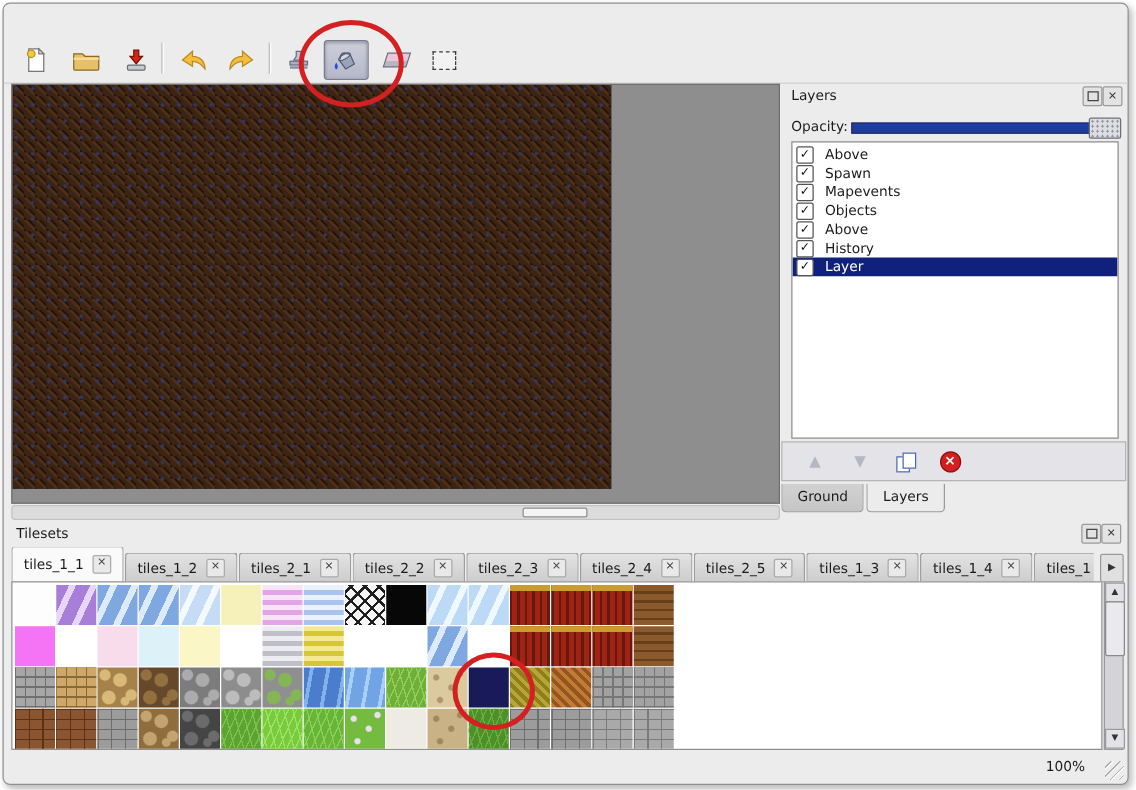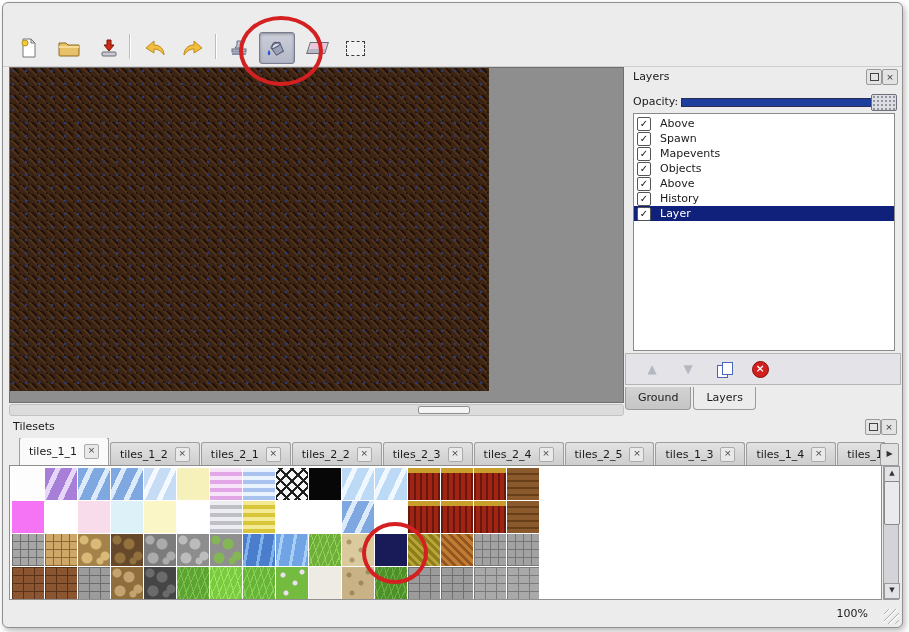--- a/index.html
+++ b/index.html
@@ -61,21 +61,21 @@
   .ic-copy span:last-child{left:5px;top:0;}
   .ic-del{display:inline-block;width:15px;height:15px;background:#d22020;border:1px solid #8a0e0e;border-radius:50%;
         color:#ffffff;font-size:11px;line-height:13px;text-align:center;font-weight:bold;}
   #layer-bottom-tabs{position:absolute;left:0;top:320px;display:flex;gap:2px;}
   .btab{padding:4px 12px 5px;background:linear-gradient(#d2d2d2,#c5c5c5);border:1px solid #9a9a9a;border-top:none;
         border-radius:0 0 4px 4px;}
   .btab.active{background:#ececec;}
 
   
   #tilesets-panel{position:absolute;left:4px;top:414px;width:893px;height:188px;}
-  #ts-tabs{position:absolute;left:12px;top:21px;height:27px;width:866px;display:flex;align-items:flex-end;overflow:hidden;}
+  #ts-tabs{position:absolute;left:2px;top:21px;height:27px;width:866px;display:flex;align-items:flex-end;overflow:hidden;}
   .ts-tab{flex:0 0 auto;display:flex;align-items:center;gap:7px;height:22px;padding:0 9px;
         background:linear-gradient(#e3e3e3,#cdcdcd);border:1px solid #9e9e9e;border-bottom:none;
         border-radius:3px 3px 0 0;margin-right:1px;}
   .ts-tab.active{height:27px;background:#fafafa;}
   .tab-close{width:13px;height:13px;border:1px solid #ababab;background:#e9e9e9;border-radius:2px;
         font-size:9px;line-height:11px;text-align:center;color:#444;}
   #tab-scroll-right{position:absolute;right:1px;top:26px;width:17px;height:21px;background:#e0e0e0;
         border:1px solid #9a9a9a;border-radius:2px;text-align:center;font-size:8px;line-height:19px;color:#333;}
   #ts-content{position:absolute;left:2px;top:48px;width:873px;height:135px;background:#ffffff;border:1px solid #8f8f8f;box-sizing:border-box;}
   #tiles-grid{position:absolute;left:2px;top:2px;display:grid;grid-template-columns:repeat(16,32px);grid-auto-rows:32px;gap:1px;}

